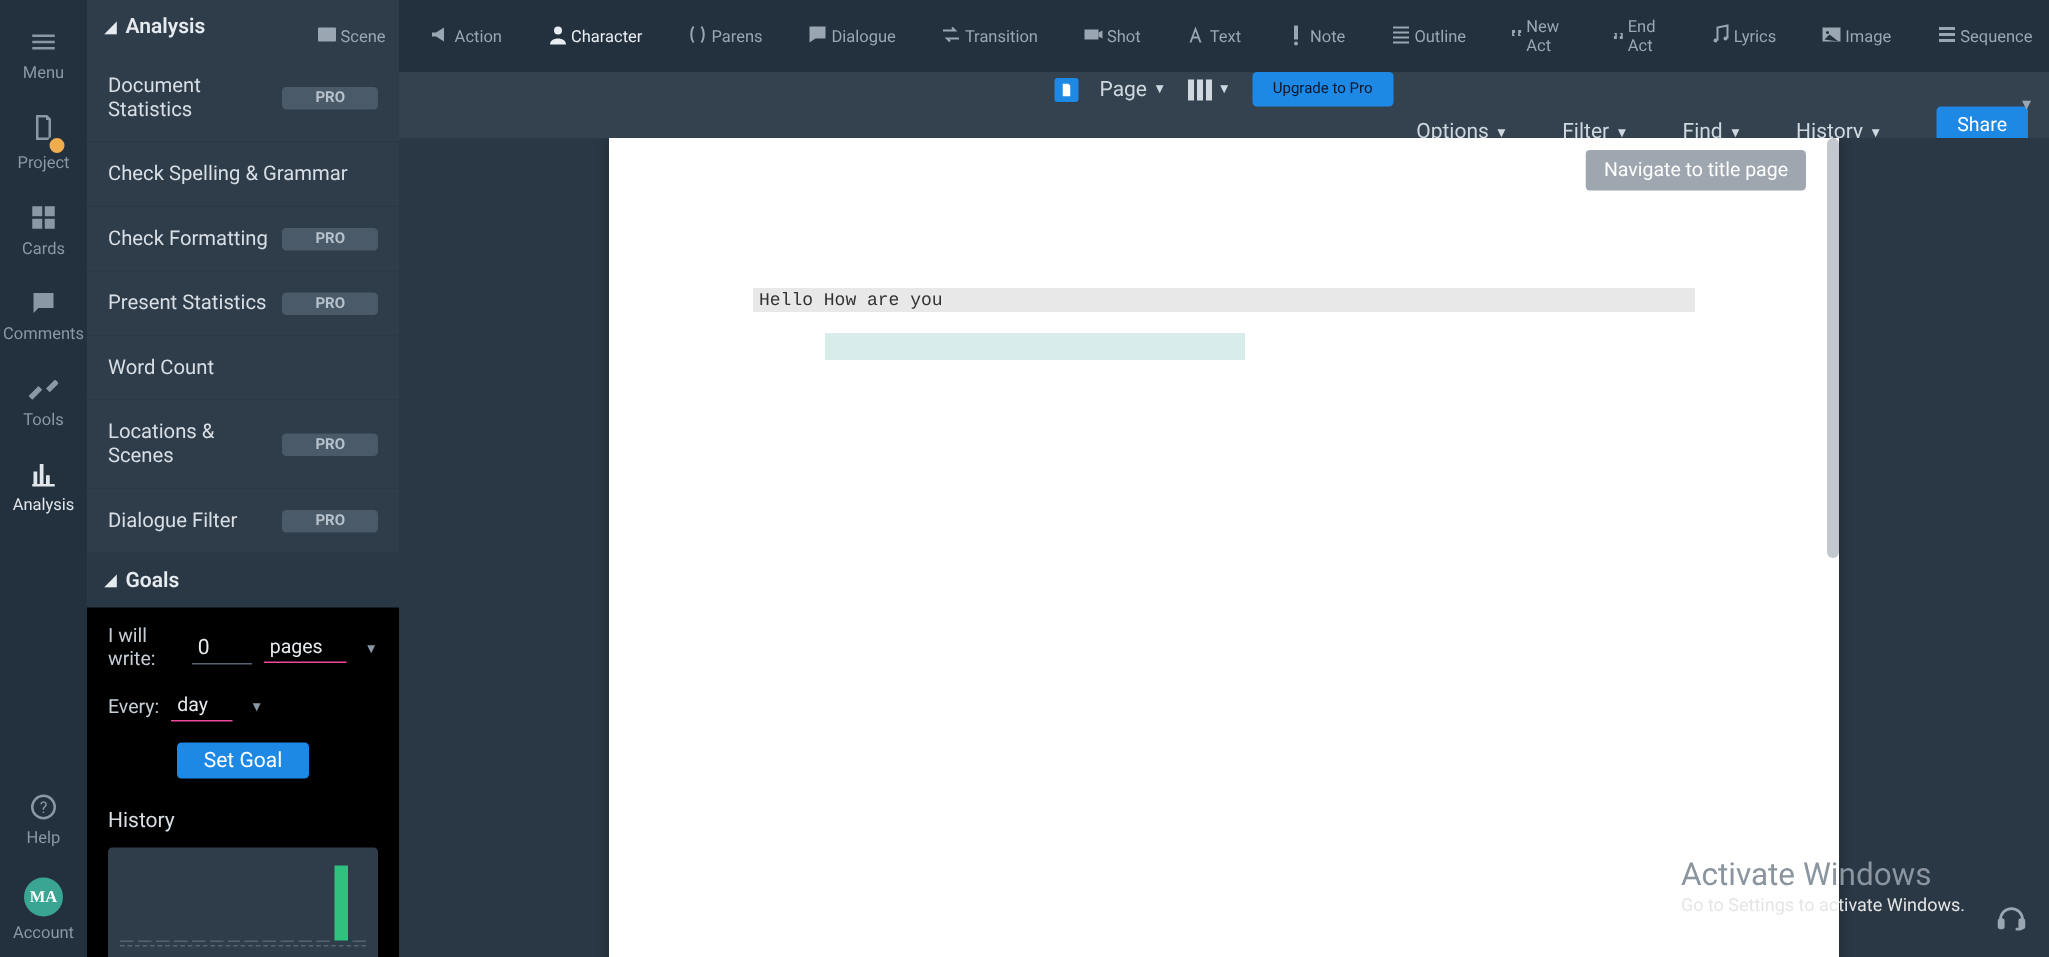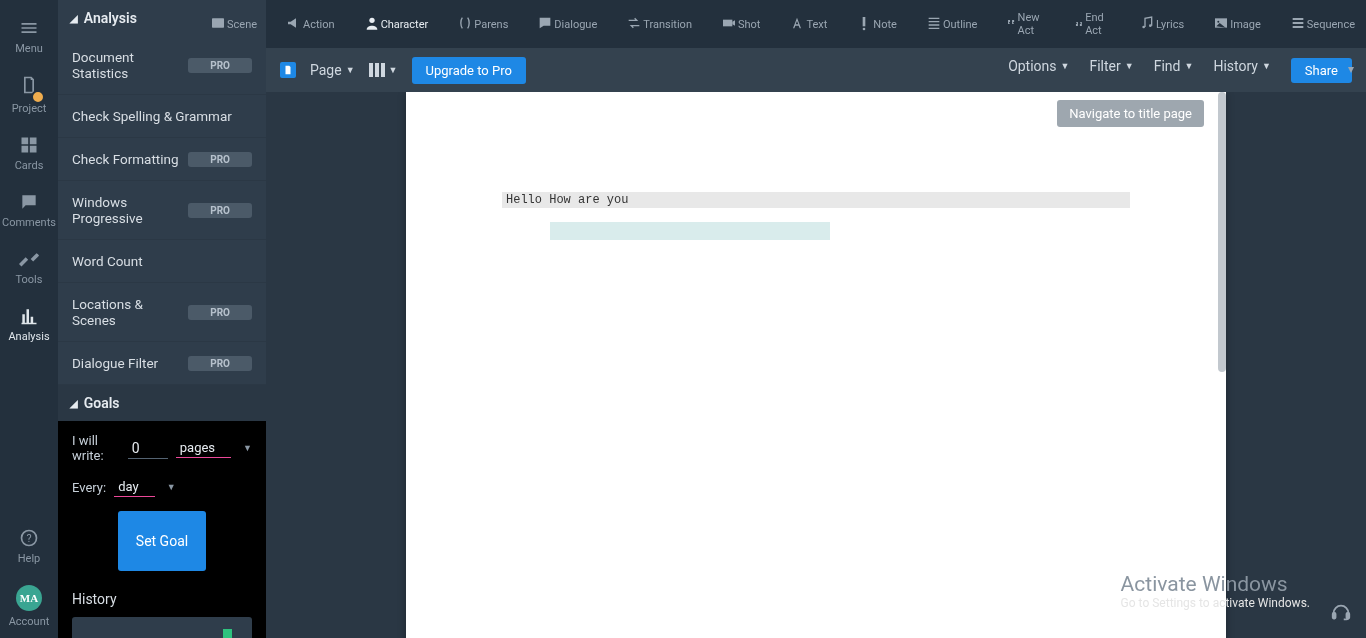--- a/index.html
+++ b/index.html
@@ -17,41 +17,41 @@
 .side-panel { position: absolute; left: 58px; top: 0; width: 208px; height: 100%; background: #2f3d4b; overflow-y: auto; }
 .panel-section-header { display: flex; align-items: center; padding: 10px 12px; font-weight: 600; color: #e6ebf0; font-size: 14px; cursor: pointer; }
 .panel-section-header .caret { margin-right: 6px; font-size: 10px; }
 .panel-item { display: flex; align-items: center; justify-content: space-between; padding: 13px 14px; font-size: 13.5px; color: #d8dee4; cursor: pointer; border-bottom: 1px solid rgba(0,0,0,0.08); }
 .pro-badge { background: #4b5a68; color: #b6c1cc; font-size: 10px; font-weight: 700; padding: 2px 22px; border-radius: 3px; }
 .goals-body { padding: 12px 14px; background: #000000; }
 .goals-row { display: flex; align-items: center; margin-bottom: 14px; font-size: 13px; color: #c6cfd8; gap: 8px; }
 .goals-input { background: transparent; border: none; border-bottom: 1px solid #546372; color: #e6ebf0; width: 40px; font-size: 14px; padding: 2px 4px; }
 .goals-select { background: transparent; border: none; border-bottom: 1px solid #ec4899; color: #e6ebf0; font-size: 13px; padding: 2px 16px 2px 4px; position: relative; }
 .select-caret { font-size: 9px; margin-left: 4px; color: #8a97a4; }
-.set-goal-btn { background: #1e88e5; color: #fff; border: none; padding: 22px 18px; border-radius: 3px; font-size: 14px; cursor: pointer; display: block; margin: 10px auto 20px; }
+.set-goal-btn { background: #1e88e5; color: #fff; border: none; padding: 4px 18px; border-radius: 3px; font-size: 14px; cursor: pointer; display: block; margin: 10px auto 20px; }
 .history-title { font-size: 14px; color: #d8dee4; margin-bottom: 10px; }
 .history-chart { background: #2f3d4b; border-radius: 3px; height: 80px; position: relative; padding: 8px; }
 .history-bars { position: absolute; bottom: 18px; left: 8px; right: 8px; height: 50px; display: flex; align-items: flex-end; gap: 3px; }
 .history-bar { flex: 1; background: #546372; }
 .history-bar.active { background: #2ec27e; }
 .history-axis { position: absolute; bottom: 14px; left: 8px; right: 8px; border-top: 1px dashed #546372; }
 
 .top-toolbar { position: absolute; left: 266px; right: 0; top: 0; height: 48px; background: #23303d; display: flex; align-items: center; justify-content: center; gap: 0; }
 .tool-item { display: flex; flex-direction: row; align-items: center; padding: 6px 14px; cursor: pointer; color: #9aa6b2; font-size: 11px; }
 .tool-item.bright { color: #e8edf2; }
 .tool-item svg { width: 18px; height: 16px; fill: currentColor; margin-bottom: 2px; }
 
-.sub-toolbar { position: absolute; left: 266px; right: 0; top: 48px; height: 44px; background: #34424f; display: flex; align-items: center; padding: 0 14px; }
+.sub-toolbar { position: absolute; left: 266px; right: 0; top: 48px; height: 44px; background: #34424f; display: flex; align-items: center; padding: 0 14px; flex-direction: column; }
 .sub-left { display: flex; align-items: center; gap: 14px; }
 .sub-drop { display: flex; align-items: center; gap: 4px; font-size: 14px; color: #cfd7df; cursor: pointer; }
 .sub-drop .caret2 { font-size: 9px; }
 .doc-icon { width: 16px; height: 16px; background: #1e88e5; border-radius: 2px; display: flex; align-items: center; justify-content: center; }
-.upgrade-btn { background: #1e88e5; color: #ffffff; border: none; padding: 6px 14px; border-radius: 3px; font-size: 13px; cursor: pointer; }
+.upgrade-btn { background: #1e88e5; color: #0f172a; border: none; padding: 6px 14px; border-radius: 3px; font-size: 10px; cursor: pointer; }
 .share-btn { background: #1e88e5; color: #fff; border: none; padding: 5px 14px; border-radius: 3px; font-size: 13px; cursor: pointer; }
-.sub-right { margin-left: auto; display: flex; align-items: flex-start; gap: 20px; }
+.sub-right { margin-left: auto; display: flex; align-items: flex-end; gap: 36px; }
 .column-icon { display:flex; gap:2px; }
 .column-icon span { width:4px; height:14px; background:#cfd7df; }
 
 .canvas-area { position: absolute; left: 266px; right: 0; top: 92px; bottom: 0; background: #2a3744; overflow: auto; display: flex; justify-content: center; }
 .page { width: 820px; min-height: 900px; background: #fff; margin-top: 0; box-shadow: 0 2px 8px rgba(0,0,0,0.3); padding: 100px 96px; position: relative; }
 .script-line { font-family: "Courier New", monospace; font-size: 12px; color: #333; }
 .script-line.character { background: #e8e8e8; padding: 1px 4px; display: block; }
 .script-line.dialogue { background: #d9ecec; width: 280px; height: 18px; margin: 14px 0 0 48px; }
 .page-scrollbar { position: absolute; right: 0; top: 0; width: 8px; height: 280px; background: #c2c8ce; border-radius: 4px; }
 
@@ -129,21 +129,21 @@
         <span class="pro-badge">PRO</span>
       </div>
       <div class="panel-item">
         <span>Check Spelling &amp; Grammar</span>
       </div>
       <div class="panel-item">
         <span>Check Formatting</span>
         <span class="pro-badge">PRO</span>
       </div>
       <div class="panel-item">
-        <span>Windows Progressive</span>
+        <span>Present Statistics</span>
         <span class="pro-badge">PRO</span>
       </div>
       <div class="panel-item">
         <span>Word Count</span>
       </div>
       <div class="panel-item">
         <span>Locations &amp; Scenes</span>
         <span class="pro-badge">PRO</span>
       </div>
       <div class="panel-item">

